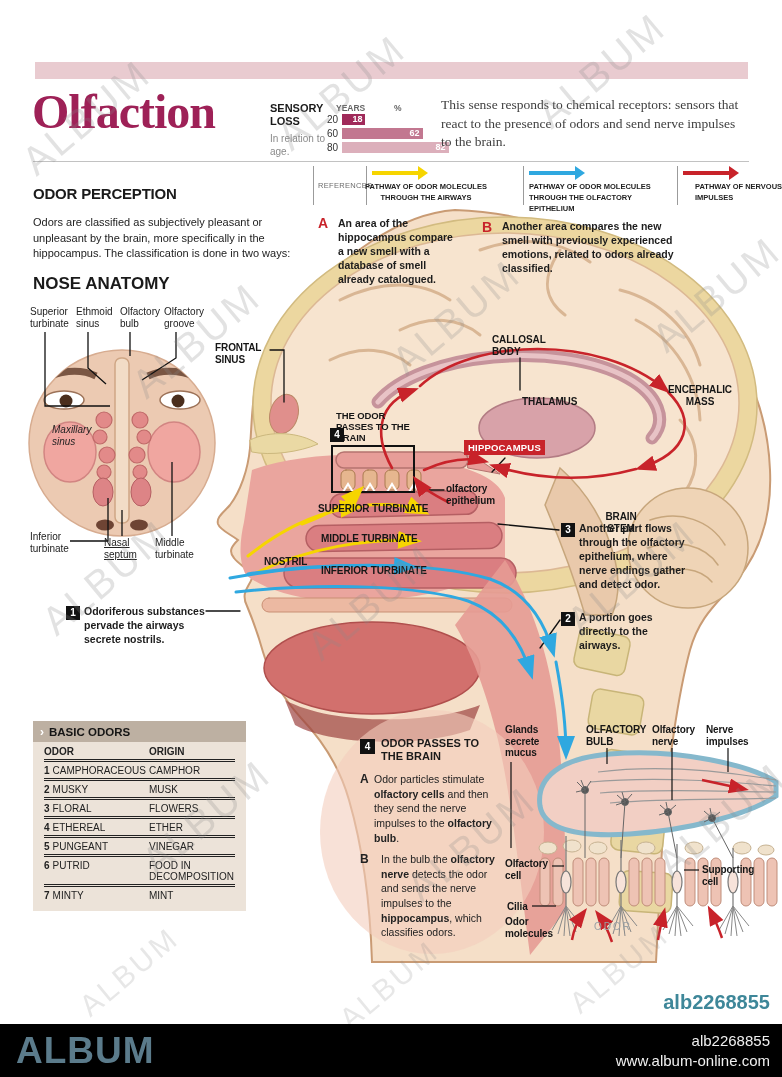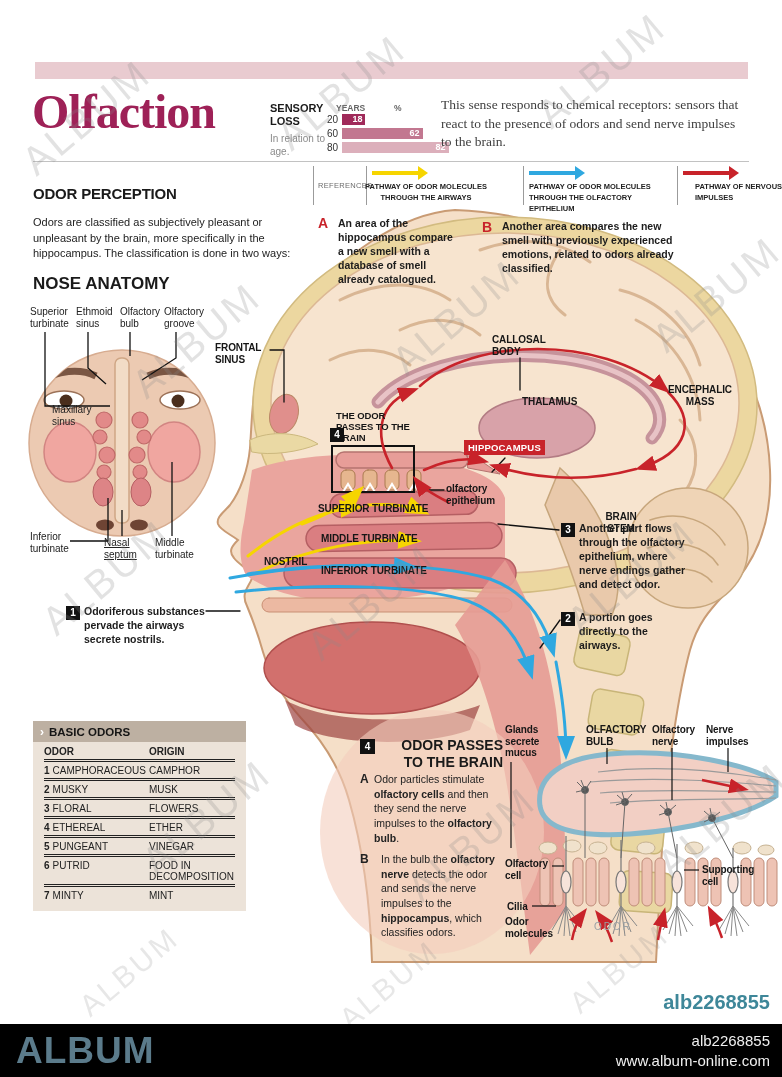--- a/index.html
+++ b/index.html
@@ -45,21 +45,21 @@
   .bo-head{height:21px;background:#bdb0a2;display:flex;align-items:center;padding:0 7px;}
   .bo-chev{color:#fff;font-weight:700;font-size:12px;margin-right:5px;}
   .bo-title{font-size:11.5px;font-weight:800;color:#151515;}
   .bo-body{padding:8px 9px 4px 9px;font-size:10.5px;line-height:1.38;color:#222;}
   .bo-table{width:191px;margin:2px 11px 0 11px;border-collapse:collapse;font-size:10px;color:#222;}
   .bo-table th{text-align:left;font-size:10px;padding:2px 0;border-bottom:3px double #222;}
   .bo-table td{padding:3px 0 2px 0;border-bottom:3px double #222;vertical-align:top;}
   .bo-table tr:last-child td{border-bottom:none;}
   .bo-n{font-weight:700;padding-right:3px;}
   
-  .s4-head{position:absolute;left:381px;top:737px;width:122px;font-size:14px;font-weight:800;line-height:1.18;text-align:right;}
+  .s4-head{position:absolute;left:381px;top:737px;width:122px;font-size:11px;font-weight:800;line-height:1.18;}
   .s4-letter{position:absolute;font-size:12px;font-weight:800;color:#222;}
   .s4-text{position:absolute;width:124px;font-size:10.5px;line-height:1.4;color:#222;}
   
   .wm{position:absolute;font-size:40px;color:#8a8a8a;opacity:.24;letter-spacing:3px;
       transform:rotate(-40deg);font-weight:400;pointer-events:none;}
   .wm-s{font-size:30px;opacity:.2;}
   .code-teal{position:absolute;right:12px;top:991px;font-size:20px;font-weight:700;color:#3e8799;}
   .footer{position:absolute;left:0;top:1024px;width:782px;height:53px;background:#000;}
   .footer-brand{position:absolute;left:16px;top:0;height:53px;line-height:53px;
                 font-size:37px;font-weight:700;color:#5b7b8b;letter-spacing:1px;}
@@ -379,21 +379,21 @@
 
   <div class="ab-letter" style="left:318px;top:215px;">A</div>
   <div class="note" style="left:338px;top:217px;width:118px;">An area of the hippocampus compare a new smell with a database of smell already catalogued.</div>
   <div class="ab-letter" style="left:482px;top:219px;">B</div>
   <div class="note" style="left:502px;top:220px;width:180px;">Another area compares the new smell with previously experienced emotions, related to odors already classified.</div>
 
   <div class="lbl-reg" style="left:30px;top:306px;width:52px;">Superior turbinate</div>
   <div class="lbl-reg" style="left:76px;top:306px;width:48px;">Ethmoid sinus</div>
   <div class="lbl-reg" style="left:120px;top:306px;width:48px;">Olfactory bulb</div>
   <div class="lbl-reg" style="left:164px;top:306px;width:52px;">Olfactory groove</div>
-  <div class="lbl-reg" style="left:52px;top:404px;width:52px;">Maxillary sinus</div>
+  <div class="lbl-reg" style="left:52px;top:424px;width:52px;font-style:italic;">Maxillary sinus</div>
   <div class="lbl-reg" style="left:30px;top:531px;width:52px;">Inferior turbinate</div>
   <div class="lbl-reg" style="left:104px;top:537px;width:42px;text-decoration:underline;">Nasal septum</div>
   <div class="lbl-reg" style="left:155px;top:537px;width:56px;">Middle turbinate</div>
 
   <div class="lbl" style="left:215px;top:342px;width:58px;">FRONTAL SINUS</div>
   <div class="lbl" style="left:336px;top:411px;width:84px;font-size:9.5px;">THE ODOR PASSES TO THE BRAIN</div>
   <div class="numbox" style="left:330px;top:428px;">4</div>
   <div class="lbl" style="left:492px;top:334px;width:70px;text-align:left;">CALLOSAL BODY</div>
   <div class="lbl" style="left:522px;top:396px;">THALAMUS</div>
   <div class="lbl" style="left:658px;top:384px;width:84px;text-align:center;">ENCEPHALIC MASS</div>

